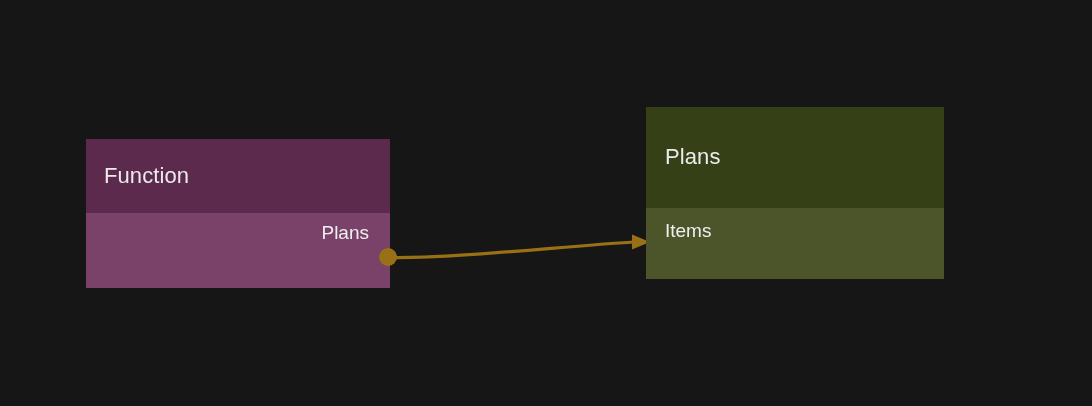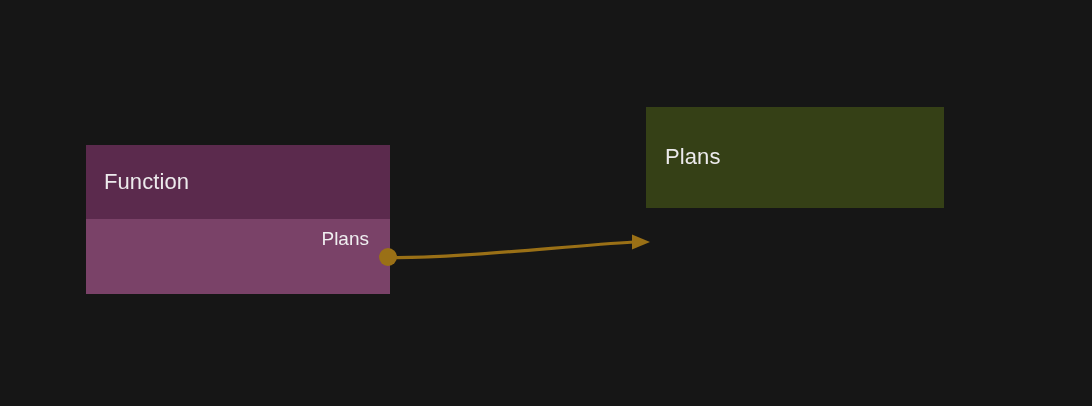--- a/index.html
+++ b/index.html
@@ -70,21 +70,21 @@
   .port-label {
     color: #efeef0;
     font-size: 19px;
     line-height: 22px;
     white-space: nowrap;
   }
 
   
   #node-function {
     left: 86px;
-    top: 145px;
+    top: 139px;
     width: 304px;
     height: 149px;
   }
   #node-function .node-header {
     height: 74px;
     background: #5b2a4d;
     padding: 0 18px;
   }
   #node-function .node-body {
     height: 75px;
@@ -152,15 +152,20 @@
       </div>
     </div>
   </div>
 
   <div class="port-dot" id="port-dot-plans"></div>
 
   <div class="node" id="node-plans">
     <div class="node-header">
       <div class="node-title">Plans</div>
     </div>
+    <div class="node-body">
+      <div class="port-row">
+        <span class="port-label">Items</span>
+      </div>
+    </div>
   </div>
 
 </div>
 
 </body></html>

